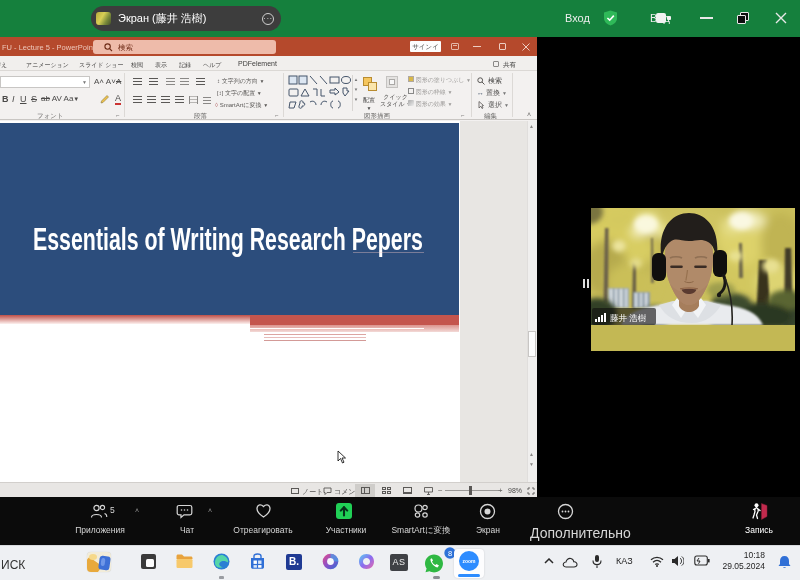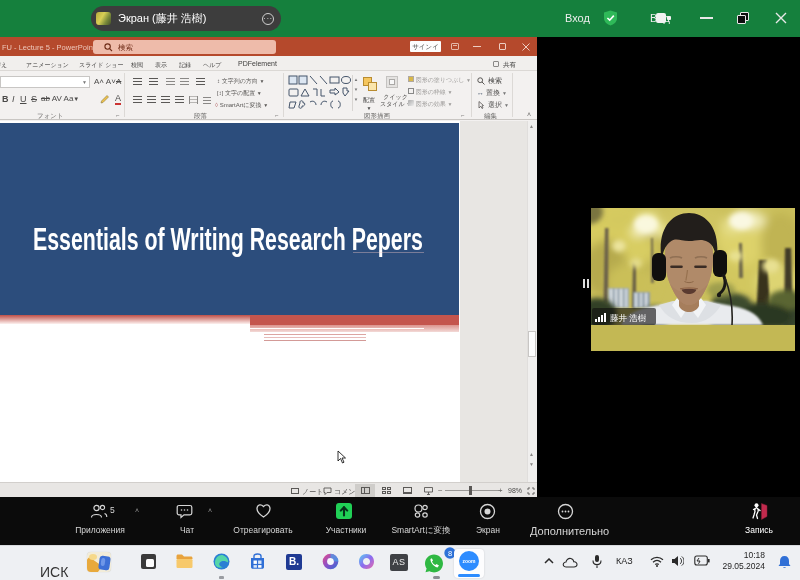--- a/index.html
+++ b/index.html
@@ -263,33 +263,33 @@
     <circle cx="8.5" cy="8.5" r="3" fill="#d6d6d6"></circle>
   </svg>
   <div class="abs" style="left:468px;top:28px;width:40px;text-align:center;font-size:8.5px;">Экран</div>
 
   <svg class="abs" style="left:557px;top:6px;" width="17" height="17" viewBox="0 0 17 17">
     <circle cx="8.5" cy="8.5" r="7" fill="none" stroke="#d6d6d6" stroke-width="1.3"></circle>
     <circle cx="5.5" cy="8.5" r="0.9" fill="#d6d6d6"></circle>
       <circle cx="8.5" cy="8.5" r="0.9" fill="#d6d6d6"></circle>
       <circle cx="11.5" cy="8.5" r="0.9" fill="#d6d6d6"></circle>
   </svg>
-  <div class="abs" style="left:530px;top:28px;width:72px;text-align:center;font-size:11px;">Дополнительно</div>
+  <div class="abs" style="left:530px;top:28px;width:72px;text-align:center;font-size:14px;">Дополнительно</div>
 
   <svg class="abs" style="left:749px;top:5px;" width="19" height="18" viewBox="0 0 19 18">
     <path d="M12.5 1.5 L18 3.5 V14.5 L12.5 17.5 Z" fill="#c22a4d"></path>
     <path d="M12.5 1.5 L18 3.5 V14.5 L12.5 17.5 Z" fill="none" stroke="#8a1f38" stroke-width="0.5"></path>
     <circle cx="7.5" cy="3.2" r="2" fill="#fff"></circle>
     <path d="M7.5 5.5 C9 6.5 9.5 8 9 9.5 L7.5 13 L8.5 16.5 M7.5 5.5 C6 6.5 5.5 8 6 9.5 L5 13 L4 16 M4.5 7.5 L7.5 5.8 L11 8.5" stroke="#fff" stroke-width="1.3" fill="none" stroke-linecap="round"></path>
   </svg>
   <div class="abs" style="left:739px;top:28px;width:40px;text-align:center;font-size:8.5px;color:#fff;">Запись</div>
 </div>
 
 <div class="abs" id="taskbar" style="left:0;top:545px;width:800px;height:35px;background:#eef0f3;border-top:1px solid #d8dade;">
-  <div class="abs" style="left:1px;top:18px;font-size:14px;color:#333;margin-left:39px;">ИСК</div>
+  <div class="abs" style="left:1px;top:12px;font-size:12px;color:#333;">ИСК</div>
 
   <div class="abs" style="left:87px;top:6px;width:24px;height:20px;border-radius:4px;background:#f2ecd9;overflow:hidden;box-shadow:0 0 1px rgba(0,0,0,0.2);">
     <div class="abs" style="left:-4px;top:8px;width:16px;height:16px;background:#e8a93c;transform:rotate(35deg);border-radius:2px;"></div>
     <div class="abs" style="left:2px;top:2px;width:8px;height:6px;background:#f6d98a;border-radius:50%;"></div>
     <div class="abs" style="left:12px;top:4px;width:11px;height:14px;background:#3e70d6;border-radius:3px;transform:rotate(8deg);"></div>
     <div class="abs" style="left:14px;top:6px;width:4px;height:8px;background:#6f97e8;border-radius:2px;transform:rotate(8deg);"></div>
   </div>
 
   <div class="abs" style="left:141px;top:8px;width:15px;height:15px;background:#3a3a3a;border-radius:2px;"></div>
   <div class="abs" style="left:146px;top:13px;width:8px;height:8px;background:#fdfdfd;border-radius:1.5px;"></div>

